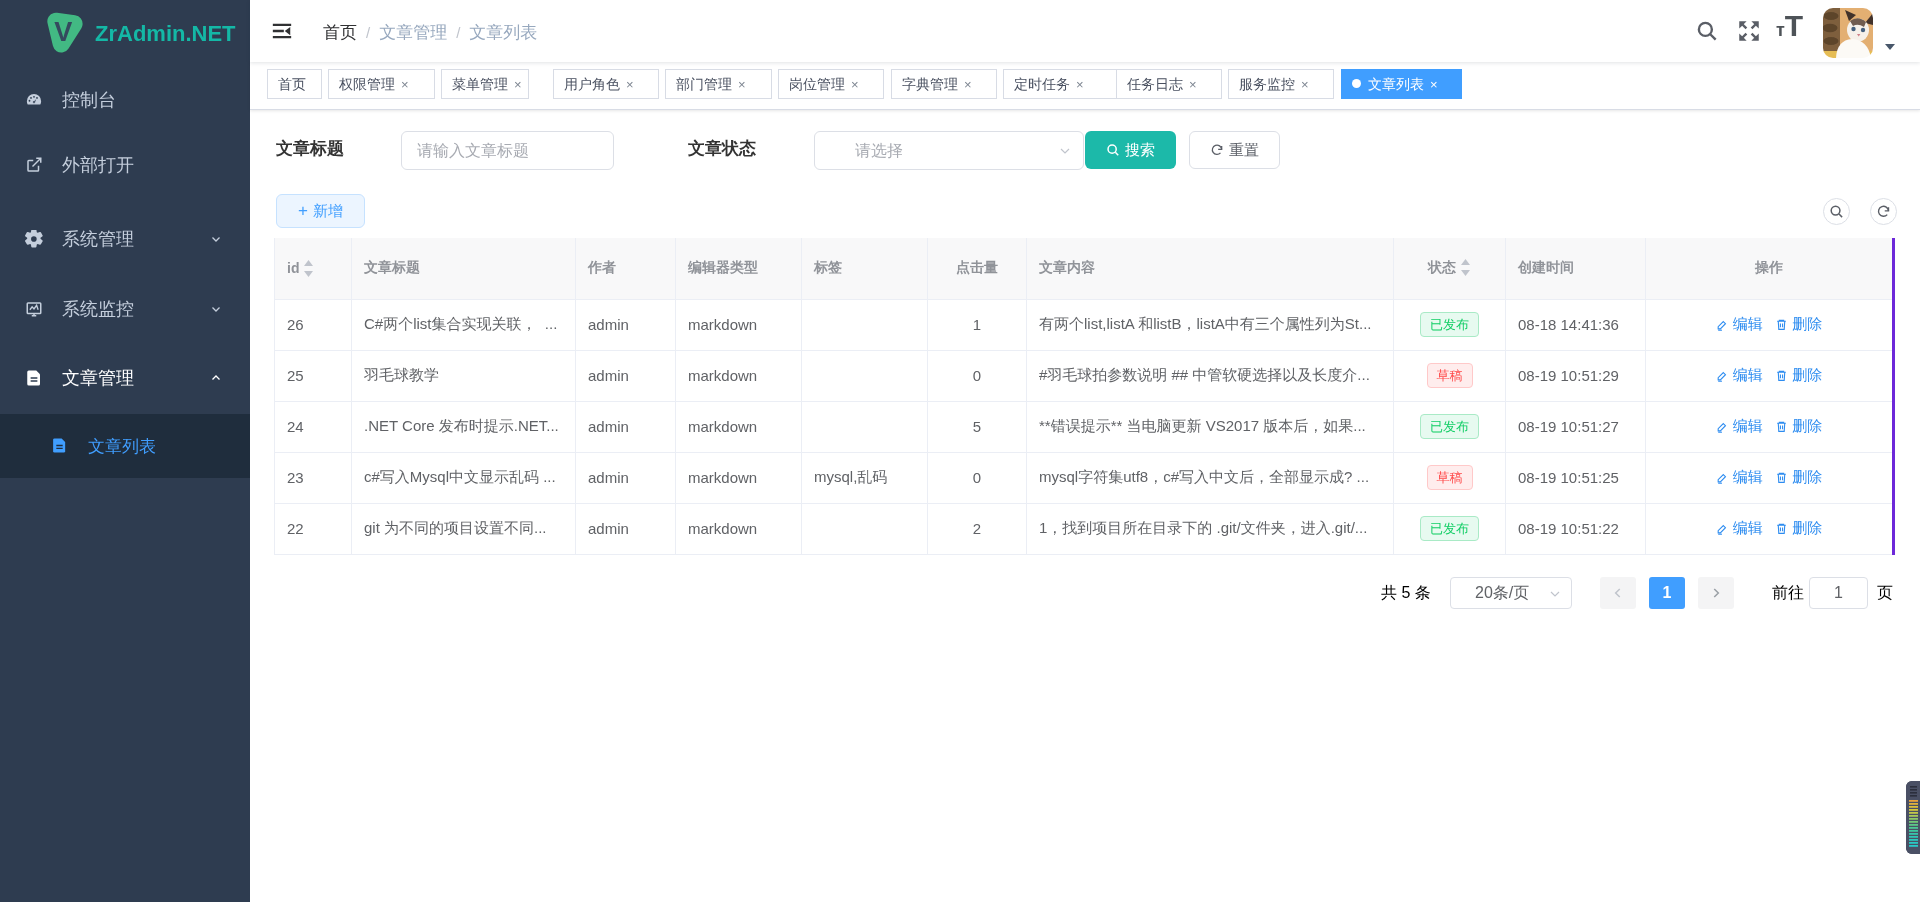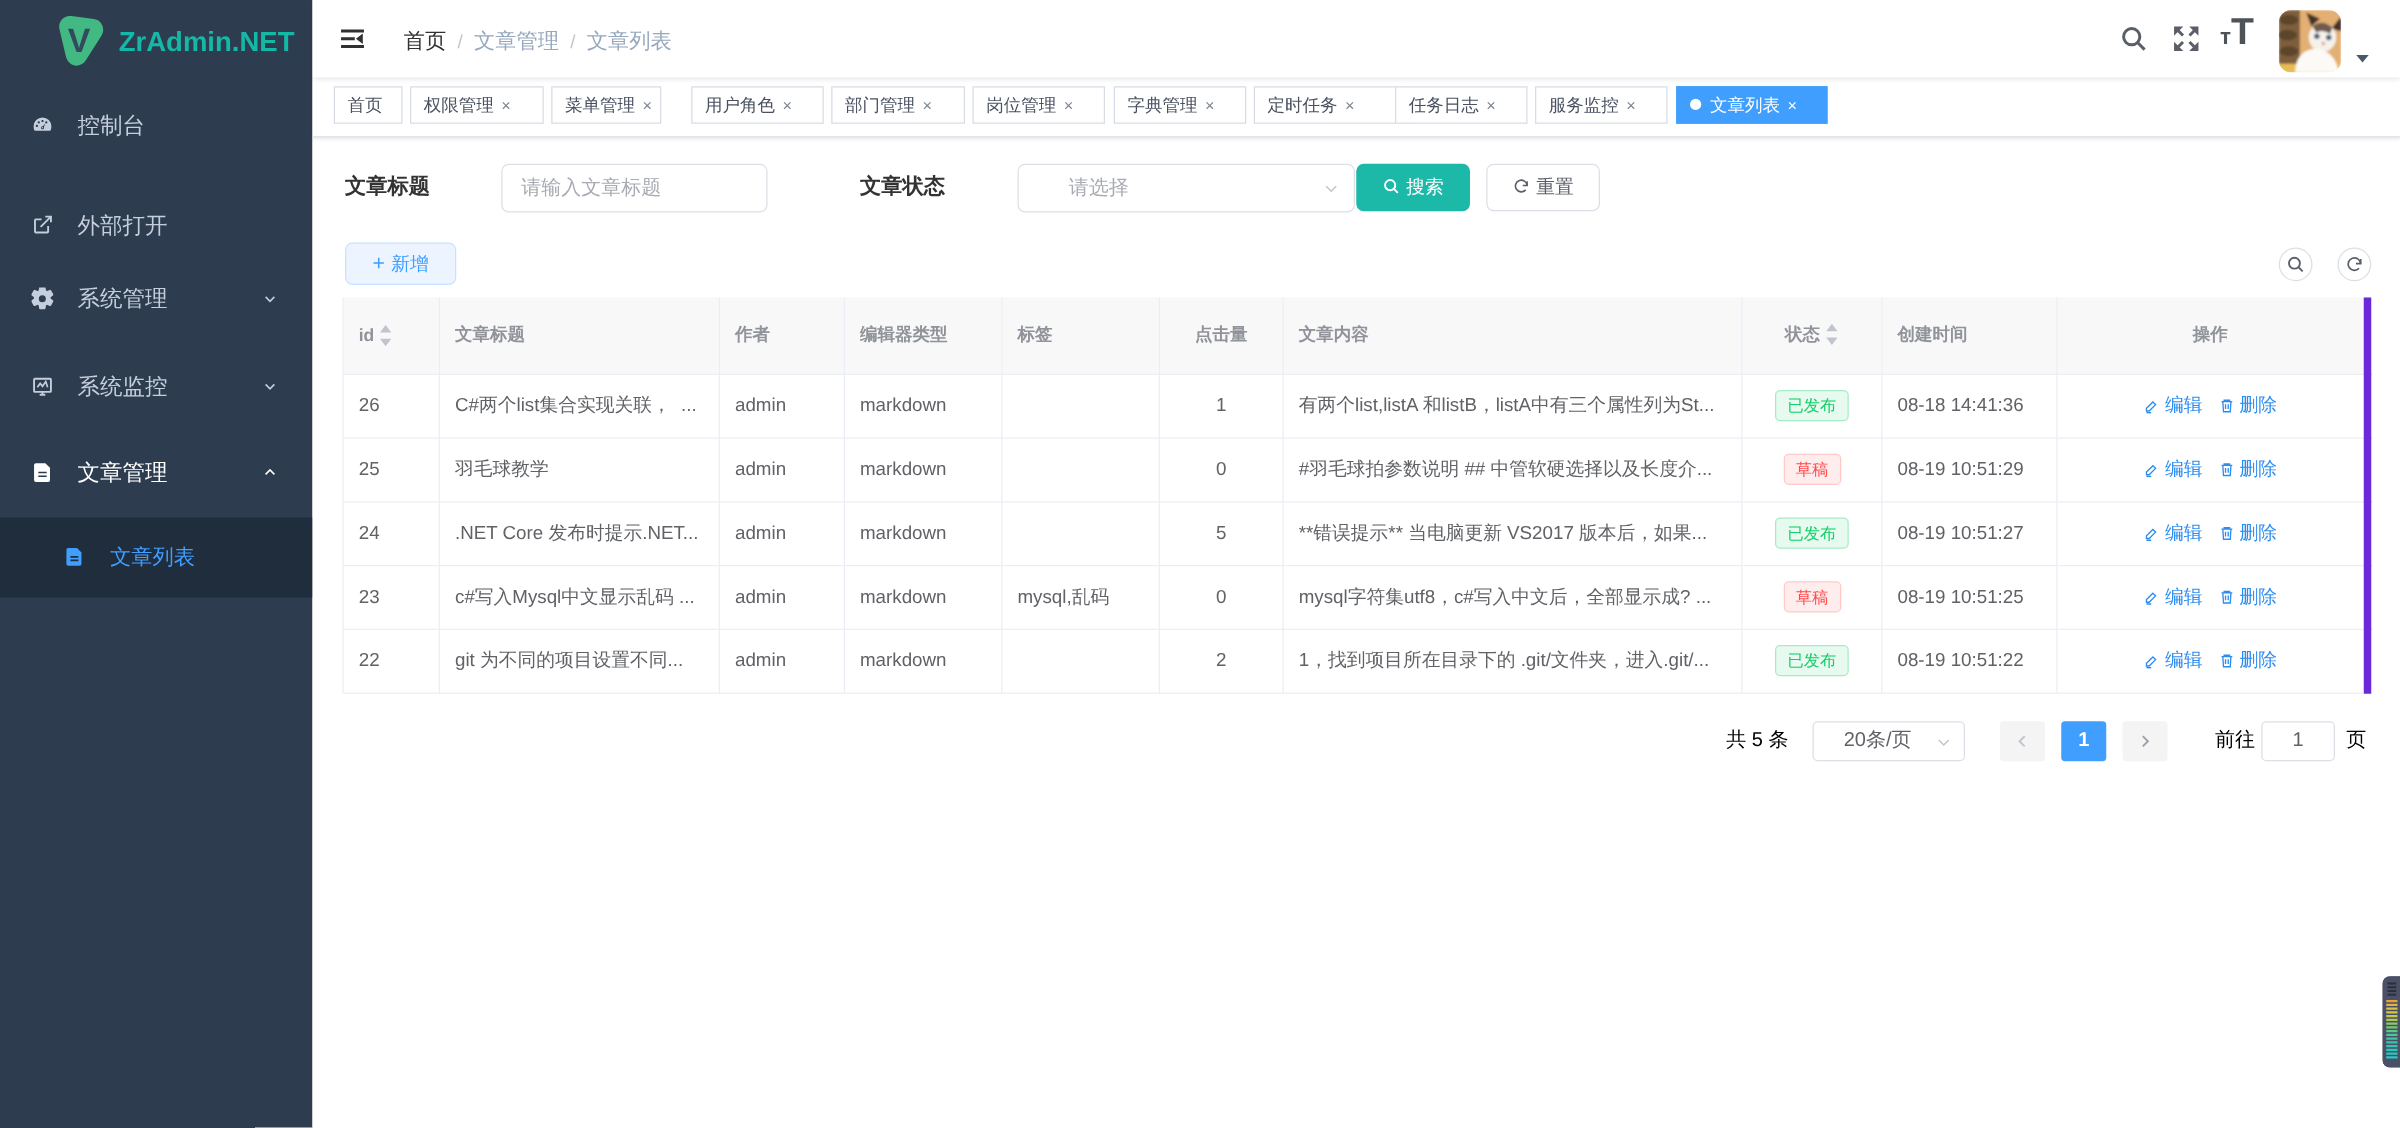--- a/index.html
+++ b/index.html
@@ -44,21 +44,21 @@
 .form-label { position:absolute; font-size:17px; font-weight:bold; color:#333; top:27px; }
 .el-input { position:absolute; top:21px; height:39px; border:1px solid #dcdfe6; border-radius:6px; background:#fff; font-size:16px; color:#a8abb2; line-height:37px; padding-left:15px; }
 .sel-arrow { position:absolute; width:12px; height:12px; }
 #btn-search { position:absolute; left:835px; top:21px; width:91px; height:38px; background:#1cb9a9; border-radius:6px; color:#fff; font-size:15px; text-align:center; line-height:38px; }
 #btn-reset { position:absolute; left:939px; top:21px; width:91px; height:38px; background:#fff; border:1px solid #dcdfe6; border-radius:6px; color:#5a5e66; font-size:15px; text-align:center; line-height:36px; }
 #btn-add { position:absolute; left:26px; top:84px; width:89px; height:34px; background:#ecf5ff; border:1px solid #c6e2ff; border-radius:6px; color:#409eff; font-size:15px; text-align:center; line-height:32px; }
 .circle-btn { position:absolute; top:88px; width:27px; height:27px; border:1px solid #dcdfe6; border-radius:50%; background:#fff; }
 
 
 #table { position:absolute; left:24px; top:128px; width:1619px; }
-table { border-collapse:collapse; width:1619px; table-layout:fixed; font-size:14px; border-left:1px solid #ebeef5; border-right:6px solid #6d28d9;padding-left:48px; }
+table { border-collapse:collapse; width:1619px; table-layout:fixed; font-size:14px; border-left:1px solid #ebeef5; border-right:3px solid #6d28d9;padding-left:48px; }
 th { background:#f8f8f9; color:#909399; font-weight:bold; height:61px;  border-bottom:1px solid #ebeef5; border-right:1px solid #ebeef5; text-align:left; padding:0 12px; }
 td { color:#606266; font-size:15px; height:51px; border-bottom:1px solid #ebeef5; border-right:1px solid #ebeef5; padding:0 12px; overflow:hidden; white-space:nowrap; }
 th:last-child, td:last-child { border-right:none; }
 .c-center { text-align:center; }
 .status-tag { display:inline-block; height:25px; line-height:23px; padding:0 9px; border-radius:4px; font-size:13px; }
 .st-green { background:#e7faf0; border:1px solid #a9eac6; color:#13ce66; }
 .st-red { background:#ffeded; border:1px solid #ffc9c9; color:#ff4949; }
 .op-link { color:#2d8cf0; }
 .op-link svg { vertical-align:-2px; margin-right:4px; }
 .pg { position:absolute; top:577px; height:32px; }
@@ -84,21 +84,21 @@
         <circle cx="8" cy="9.2" r="1.2" fill="#2e3c50"></circle>
         <circle cx="12" cy="7.8" r="1.2" fill="#2e3c50"></circle>
         <circle cx="16" cy="9.2" r="1.2" fill="#2e3c50"></circle>
         <path d="M11.2 14.6 L15 10.5 L12.9 15.6 Z" fill="#2e3c50"></path>
         <circle cx="12" cy="14.8" r="1.6" fill="#2e3c50"></circle>
         <circle cx="12" cy="14.8" r="0.7" fill="#c4cedc"></circle>
       </svg>
     <span class="mi-text">控制台</span>
   </div>
 
-  <div class="menu-item" style="top:145px;padding-left:35px;">
+  <div class="menu-item" style="top:130px;padding-left:35px;">
     <svg class="mi-icon" viewBox="0 0 24 24" fill="none" stroke="#c4cedc" stroke-width="2">
         <path d="M18 13v6a1 1 0 0 1-1 1H5a1 1 0 0 1-1-1V7a1 1 0 0 1 1-1h6"></path>
         <path d="M15 3h6v6"></path>
         <path d="M10 14L21 3"></path>
       </svg>
     <span class="mi-text">外部打开</span>
   </div>
 
   <div class="menu-item" style="top:204px;">
     <svg class="mi-icon" viewBox="0 0 1024 1024" fill="#c4cedc">

